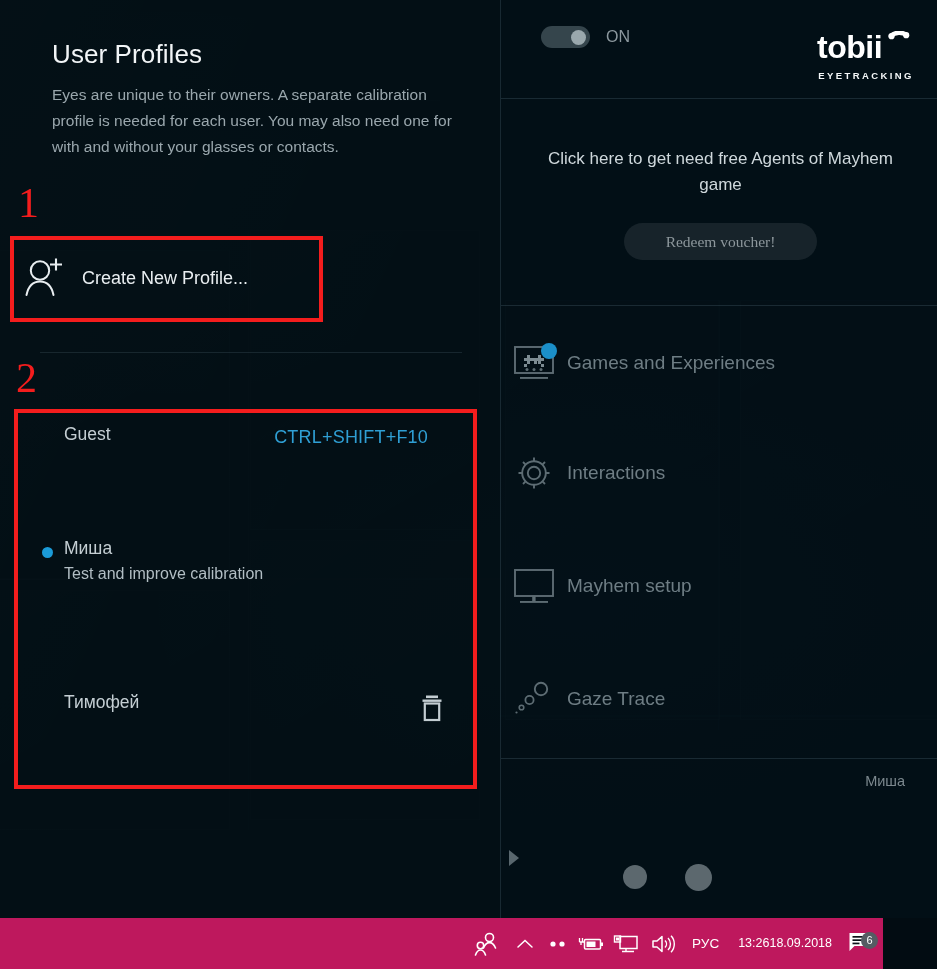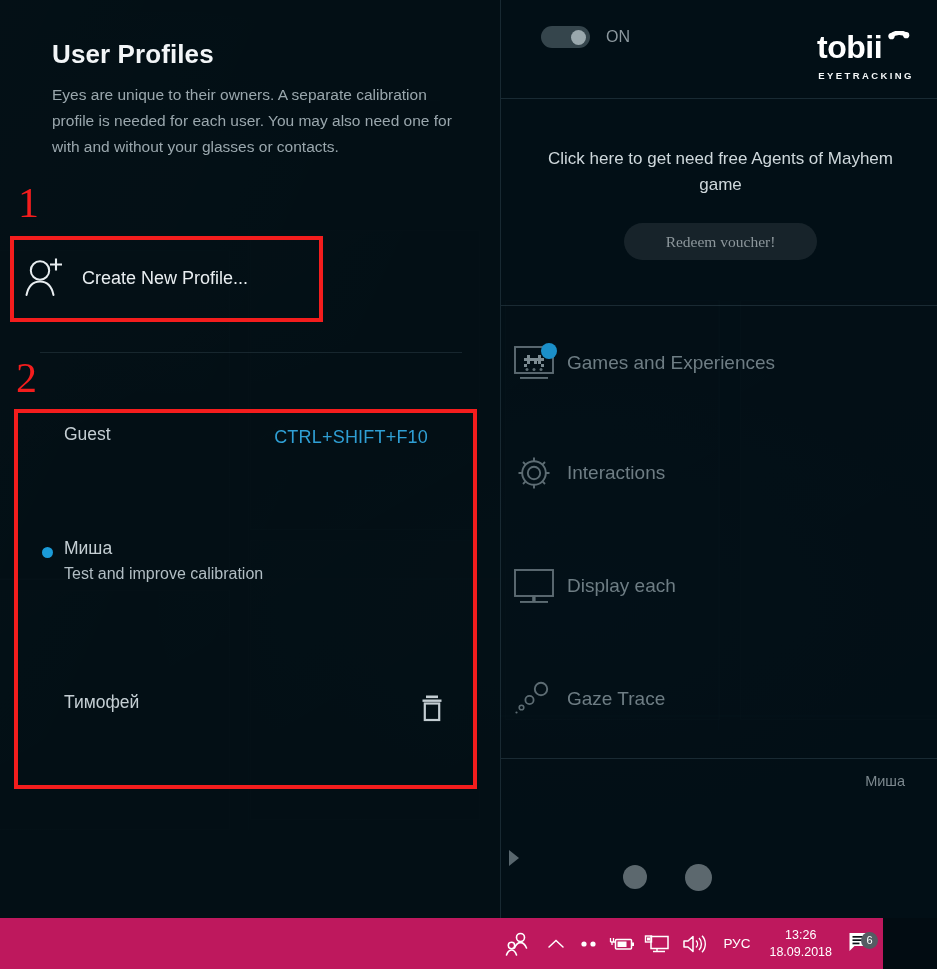--- a/index.html
+++ b/index.html
@@ -40,21 +40,21 @@
     pointer-events: none;
   }
 
   
   .left-panel {
     position: absolute; left: 0; top: 0; width: 500px; height: 918px;
     background: rgba(3,14,20,0.55);
   }
   .page-title {
     position: absolute; left: 52px; top: 39px;
-    font-size: 26px; font-weight: 700; color: #f2f5f7; letter-spacing: 0.1px;
+    font-size: 26px; font-weight: 400; color: #f2f5f7; letter-spacing: 0.1px;
   }
   .page-desc {
     position: absolute; left: 52px; top: 82px; width: 400px;
     font-size: 15.5px; line-height: 26px; color: #9aa7ad; font-weight: 400;
   }
 
   
   .create-row {
     position: absolute; left: 16px; top: 241px; width: 300px; height: 74px;
     display: flex; align-items: center; cursor: pointer;
@@ -173,21 +173,21 @@
     position: absolute; left: 0; bottom: 0; width: 883px; height: 51px;
     background: #be185d;
   }
   .tray { position: absolute; right: 0; top: 0; height: 51px; display: flex; align-items: center; }
   .tray-item {
     display: flex; align-items: center; justify-content: center;
     height: 51px; cursor: pointer;
   }
   .tray-lang { font-size: 13.5px; color: #ffffff; padding: 0 10px; }
   .tray-clock {
-    display: flex; flex-direction: column; align-items: center; justify-content: center;
+    display: flex; flex-direction: row; align-items: center; justify-content: center;
     padding: 0 9px; color: #ffffff; font-size: 12.5px; line-height: 17px; cursor: pointer;
   }
   .tray-notif { position: relative; padding: 0 12px 0 6px; cursor: pointer; }
   .notif-badge {
     position: absolute; right: 5px; bottom: 9px;
     width: 17px; height: 17px; border-radius: 50%;
     background: #555c63; color: #fff; font-size: 11px;
     display: flex; align-items: center; justify-content: center;
   }
 </style>
@@ -336,21 +336,21 @@
       </div>
 
       <div class="nav-item" style="top:249px;">
         <span class="nav-icon">
           <svg width="48" height="42" viewBox="0 0 48 42">
             <rect x="5" y="5" width="38" height="26" fill="none" stroke="#5d6c73" stroke-width="1.9"></rect>
             <rect x="22.2" y="31" width="3.4" height="5" fill="#5d6c73"></rect>
             <rect x="10" y="36" width="28" height="1.9" fill="#5d6c73"></rect>
           </svg>
         </span>
-        <span class="nav-label">Display each</span>
+        <span class="nav-label">Mayhem setup</span>
       </div>
 
       <div class="nav-item" style="top:362px;">
         <span class="nav-icon">
           <svg width="46" height="42" viewBox="0 0 46 42">
             <circle cx="30" cy="11" r="6.2" fill="none" stroke="#5d6c73" stroke-width="1.9"></circle>
             <circle cx="18.5" cy="22" r="4.1" fill="none" stroke="#5d6c73" stroke-width="1.8"></circle>
             <circle cx="10.5" cy="29.5" r="2.3" fill="none" stroke="#5d6c73" stroke-width="1.6"></circle>
             <circle cx="5.5" cy="34.5" r="1.1" fill="#5d6c73"></circle>
           </svg>

